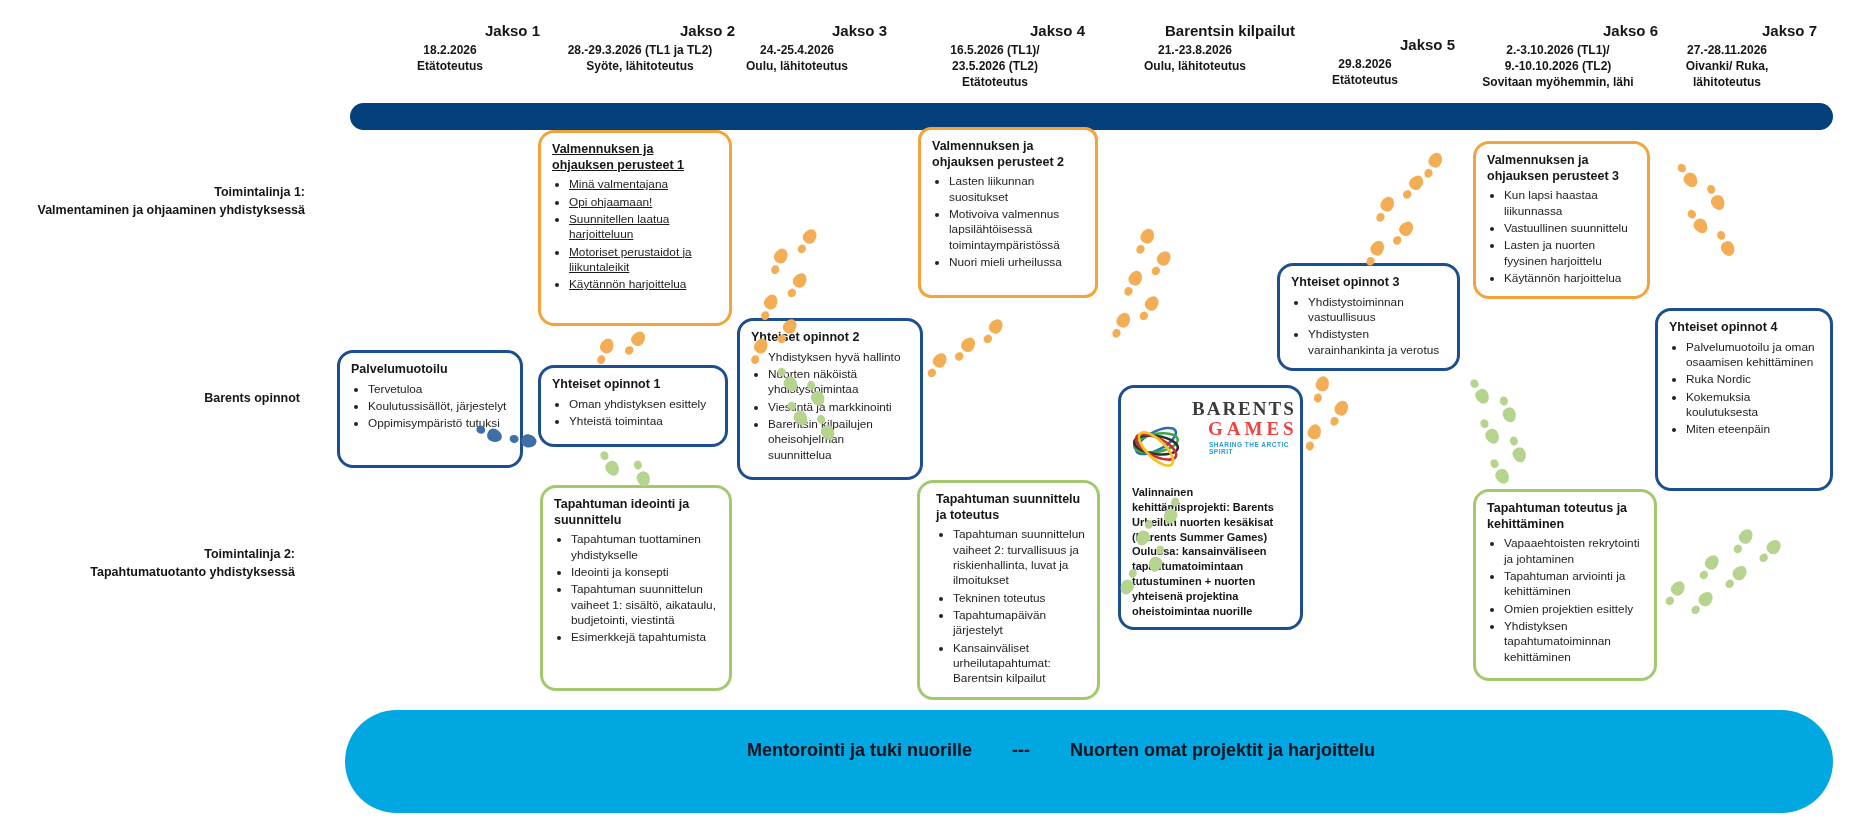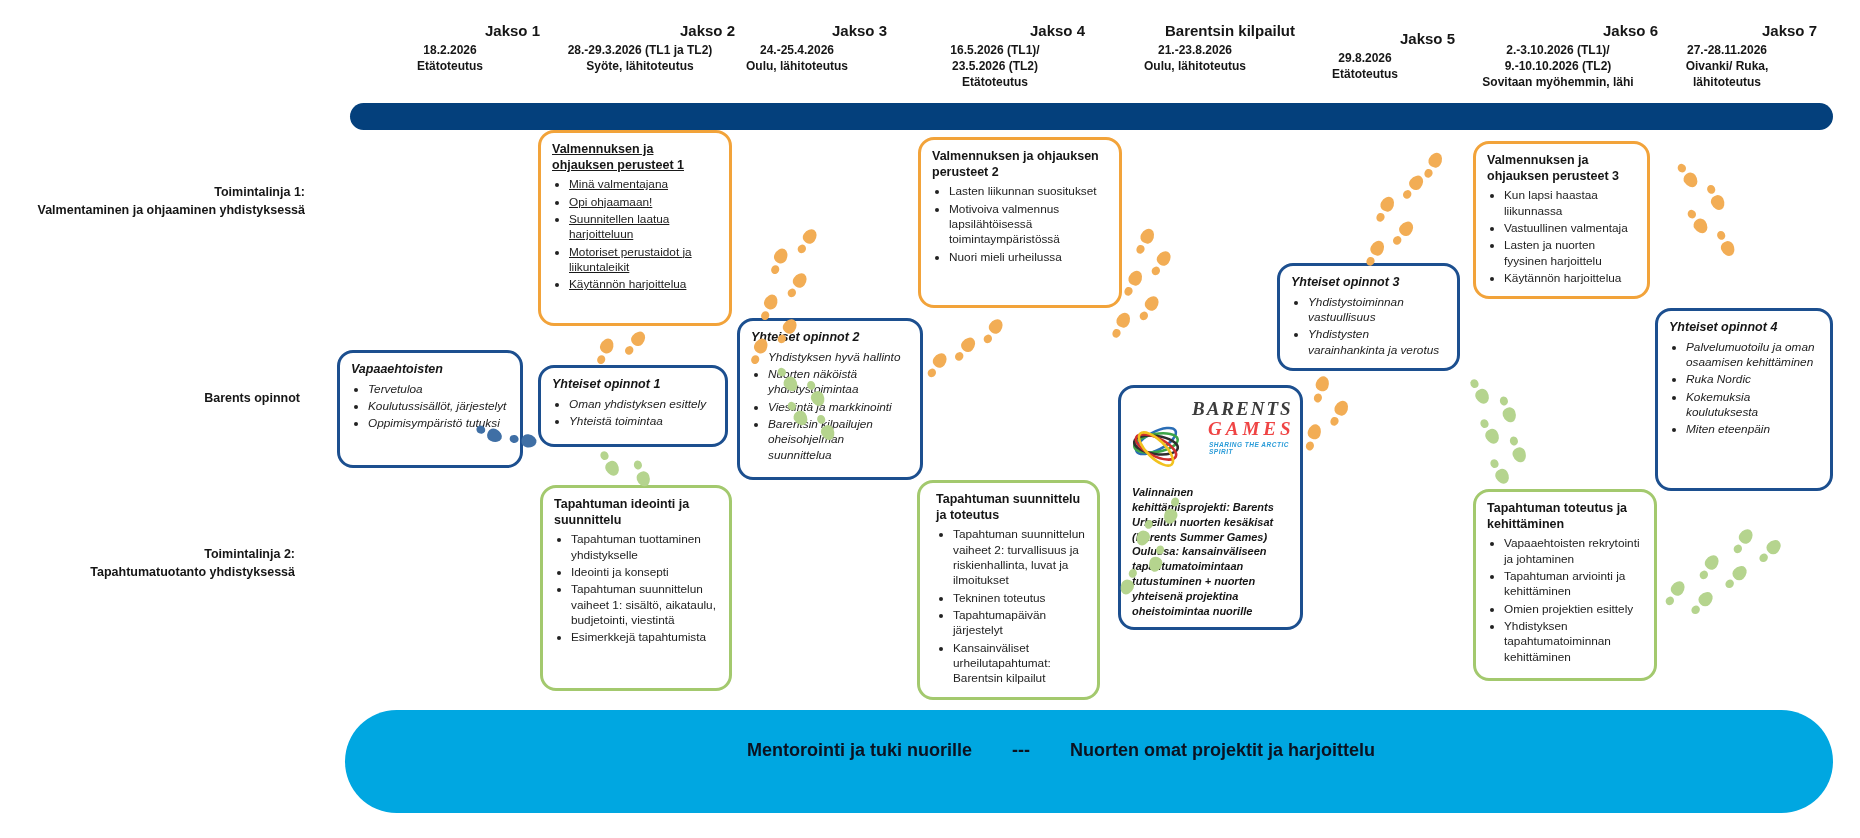--- a/index.html
+++ b/index.html
@@ -11,21 +11,21 @@
   .hcol .hline{font-size:12px;font-weight:bold;line-height:1.35;}
 
   
   .tbar{position:absolute;left:350px;top:103px;width:1483px;height:27px;border-radius:14px;background:var(--navy-bar);}
 
   
   .rowlabel{position:absolute;left:0;width:305px;text-align:right;font-size:12.5px;font-weight:bold;line-height:1.4;color:#161616;}
 
   
   .box{position:absolute;box-sizing:border-box;background:#fff;border:3px solid #999;border-radius:16px;padding:9px 11px 8px 11px;}
-  .box.blue{border-color:var(--blue-border);font-style:italic;}
+  .box.blue{border-color:var(--blue-border);}
   .box.orange{border-color:var(--orange-border);}
   .box.green{border-color:var(--green-border);}
   .box .btitle{font-size:12.5px;font-weight:bold;line-height:1.25;color:#161616;}
   .box ul{margin:4px 0 0 0;padding-left:17px;}
   .box li{font-size:11.8px;line-height:1.3;margin-bottom:2px;color:#222;}
 
   
   .bg-logo{display:flex;align-items:flex-start;margin-top:2px;}
   .bg-swoosh{flex:0 0 auto;margin-top:6px;}
   .bg-text{margin-left:8px;}
@@ -72,21 +72,21 @@
     <div class="htitle">Jakso 4</div>
     <div class="hline">16.5.2026 (TL1)/</div>
     <div class="hline">23.5.2026 (TL2)</div>
     <div class="hline">Etätoteutus</div>
   </div>
   <div class="hcol" style="left:1095px;top:22px;width:200px;">
     <div class="htitle">Barentsin kilpailut</div>
     <div class="hline">21.-23.8.2026</div>
     <div class="hline">Oulu, lähitoteutus</div>
   </div>
-  <div class="hcol" style="left:1275px;top:30px;width:180px;">
+  <div class="hcol" style="left:1275px;top:36px;width:180px;">
     <div class="htitle">Jakso 5</div>
     <div class="hline">29.8.2026</div>
     <div class="hline">Etätoteutus</div>
   </div>
   <div class="hcol" style="left:1458px;top:22px;width:200px;">
     <div class="htitle">Jakso 6</div>
     <div class="hline">2.-3.10.2026 (TL1)/</div>
     <div class="hline">9.-10.10.2026 (TL2)</div>
     <div class="hline">Sovitaan myöhemmin, lähi</div>
   </div>
@@ -105,21 +105,21 @@
   </div>
   <div class="rowlabel" style="top:390px;width:300px;">
     <div>Barents opinnot</div>
   </div>
   <div class="rowlabel" style="top:546px;width:295px;">
     <div>Toimintalinja 2:</div>
     <div>Tapahtumatuotanto yhdistyksessä</div>
   </div>
 
   <div class="box blue" style="left:337px;top:350px;width:186px;min-height:118px;">
-    <div class="btitle">Vapaaehtoisten</div>
+    <div class="btitle">Palvelumuotoilu</div>
     <ul>
       <li>Tervetuloa</li>
       <li>Koulutussisällöt, järjestelyt</li>
       <li>Oppimisympäristö tutuksi</li>
     </ul>
   </div>
 
   <div class="box orange" style="left:538px;top:130px;width:194px;min-height:196px;text-decoration:underline;">
     <div class="btitle">Valmennuksen ja ohjauksen perusteet 1</div>
     <ul>
@@ -152,21 +152,21 @@
   <div class="box blue" style="left:737px;top:318px;width:186px;min-height:162px;">
     <div class="btitle">Yhteiset opinnot 2</div>
     <ul>
       <li>Yhdistyksen hyvä hallinto</li>
       <li>Nuorten näköistä yhdistystoimintaa</li>
       <li>Viestintä ja markkinointi</li>
       <li>Barentsin kilpailujen oheisohjelman suunnittelua</li>
     </ul>
   </div>
 
-  <div class="box orange" style="left:918px;top:137px;width:204px;min-height:171px;">
+  <div class="box orange" style="left:918px;top:127px;width:180px;min-height:171px;border-radius:13px;">
     <div class="btitle">Valmennuksen ja ohjauksen perusteet 2</div>
     <ul>
       <li>Lasten liikunnan suositukset</li>
       <li>Motivoiva valmennus lapsilähtöisessä toimintaympäristössä</li>
       <li>Nuori mieli urheilussa</li>
     </ul>
   </div>
 
   <div class="box green" style="left:917px;top:480px;width:183px;min-height:216px;padding-left:16px;">
     <div class="btitle">Tapahtuman suunnittelu ja toteutus</div>
@@ -203,21 +203,21 @@
     <ul>
       <li>Yhdistystoiminnan vastuullisuus</li>
       <li>Yhdistysten varainhankinta ja verotus</li>
     </ul>
   </div>
 
   <div class="box orange" style="left:1473px;top:141px;width:177px;min-height:158px;">
     <div class="btitle">Valmennuksen ja ohjauksen perusteet 3</div>
     <ul>
       <li>Kun lapsi haastaa liikunnassa</li>
-      <li>Vastuullinen valmentaja</li>
+      <li>Vastuullinen suunnittelu</li>
       <li>Lasten ja nuorten fyysinen harjoittelu</li>
       <li>Käytännön harjoittelua</li>
     </ul>
   </div>
 
   <div class="box blue" style="left:1655px;top:308px;width:178px;min-height:183px;">
     <div class="btitle">Yhteiset opinnot 4</div>
     <ul>
       <li>Palvelumuotoilu ja oman osaamisen kehittäminen</li>
       <li>Ruka Nordic</li>

